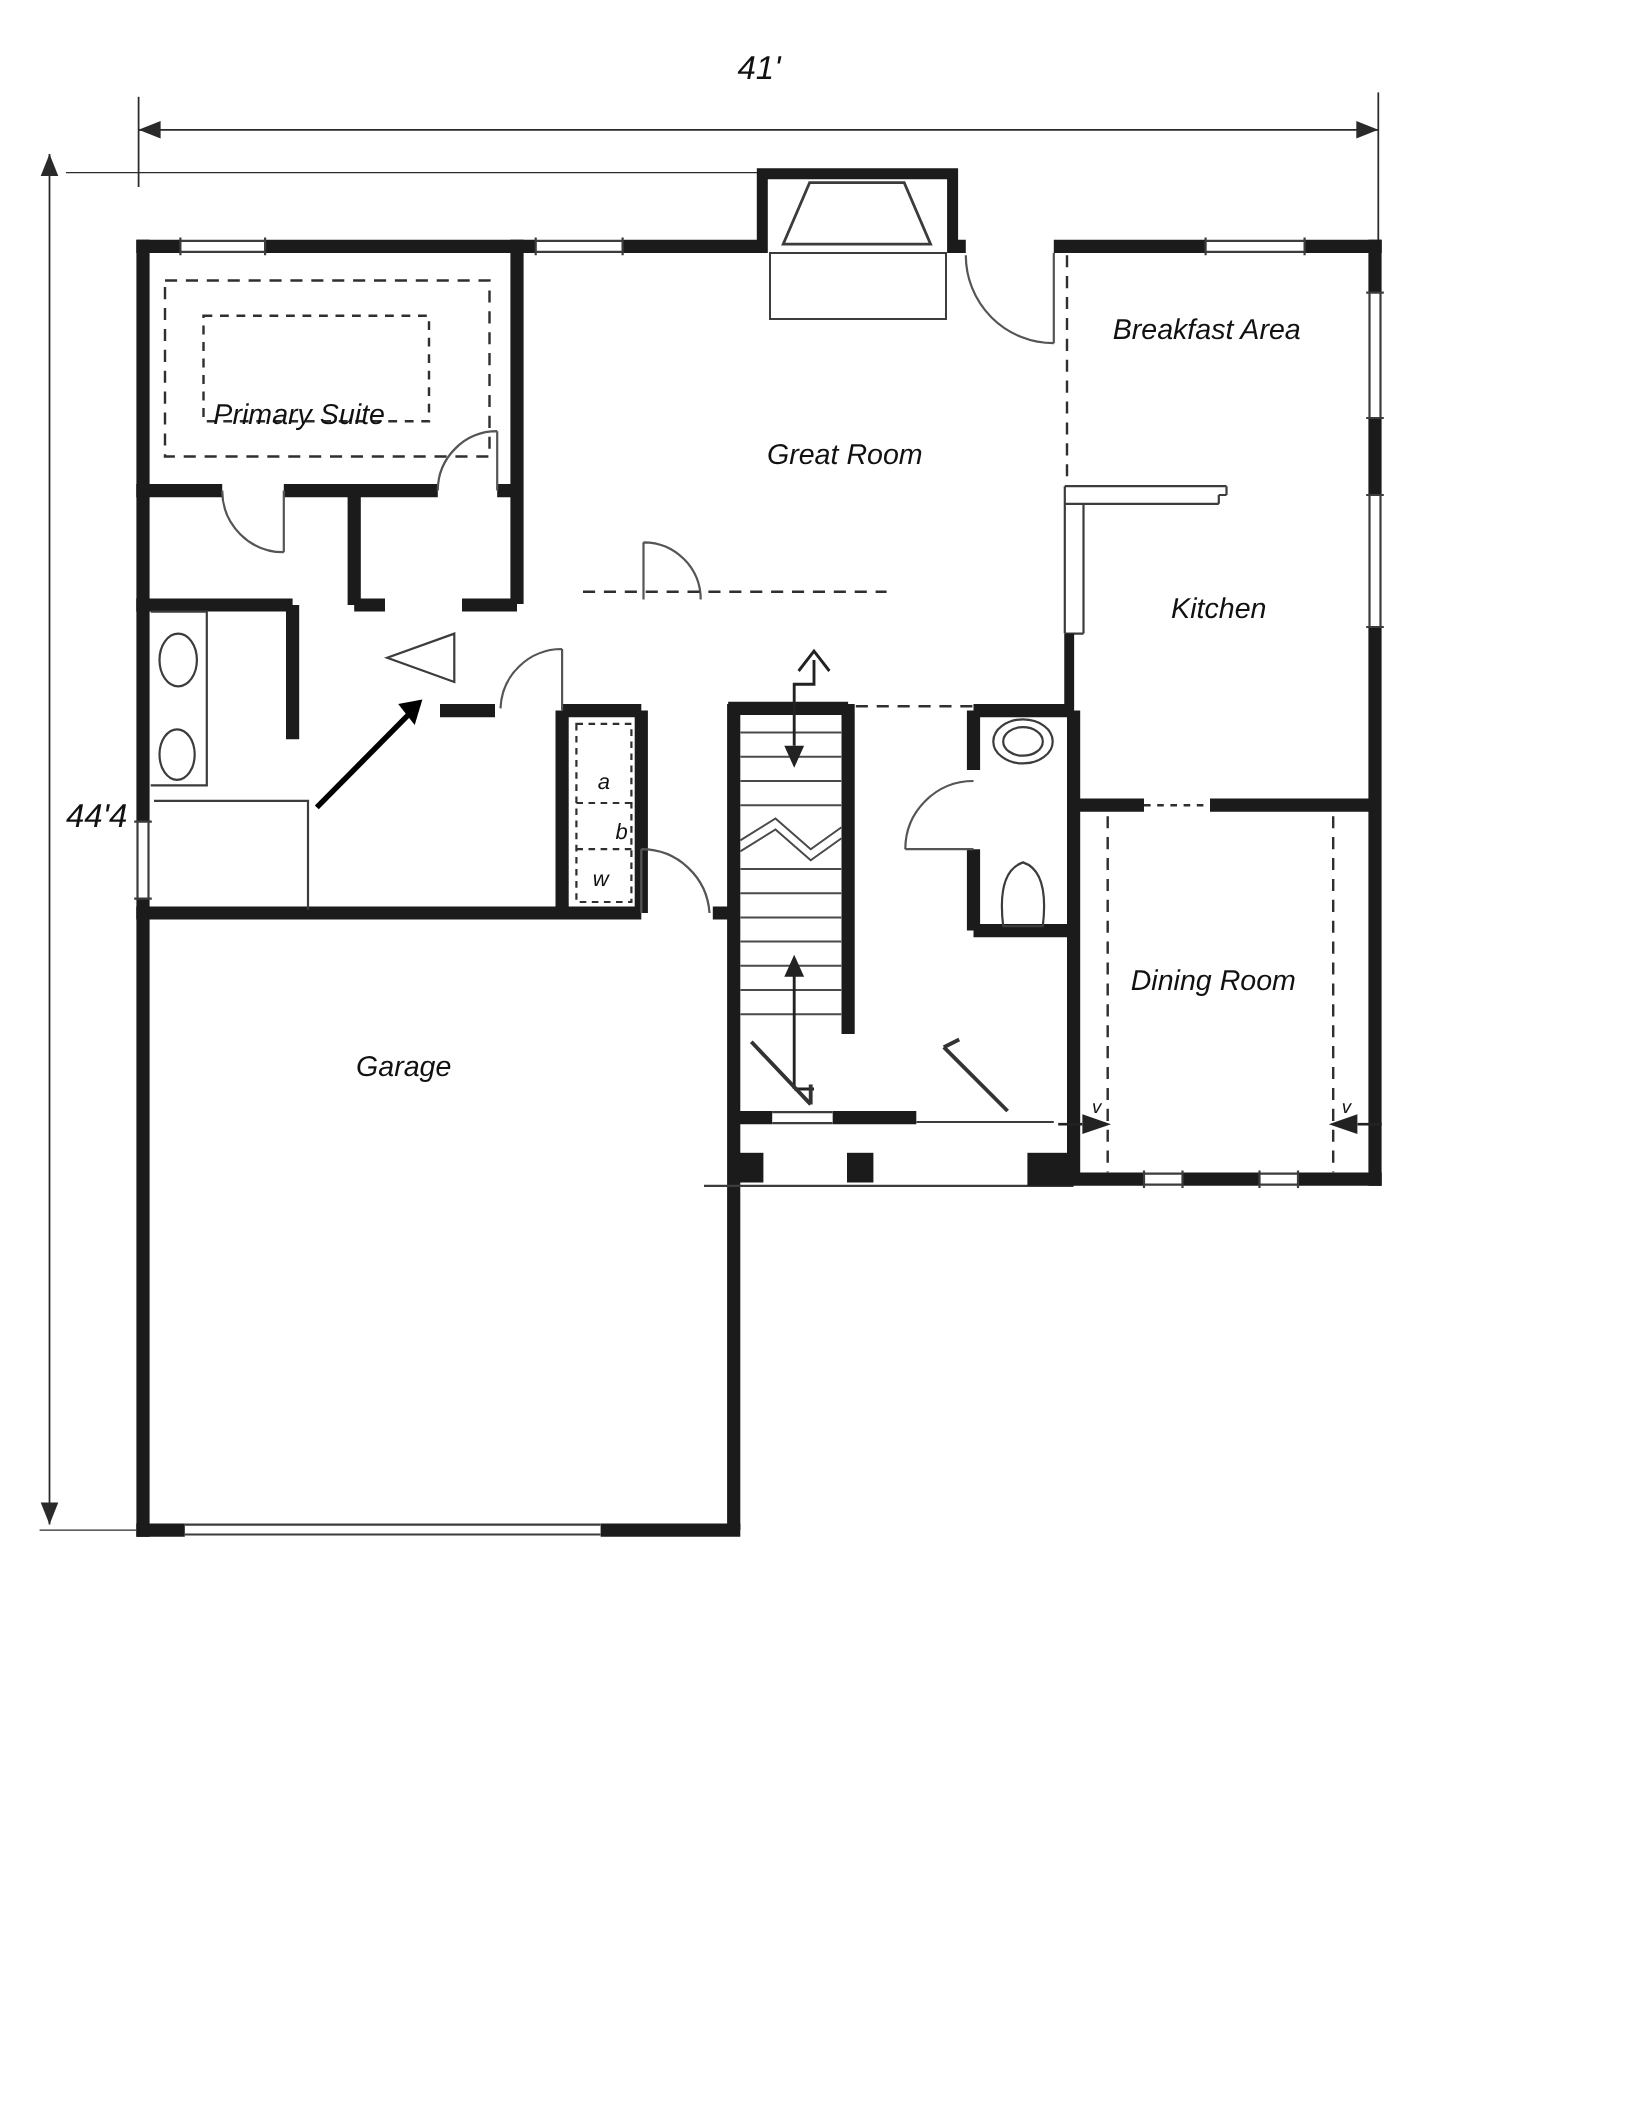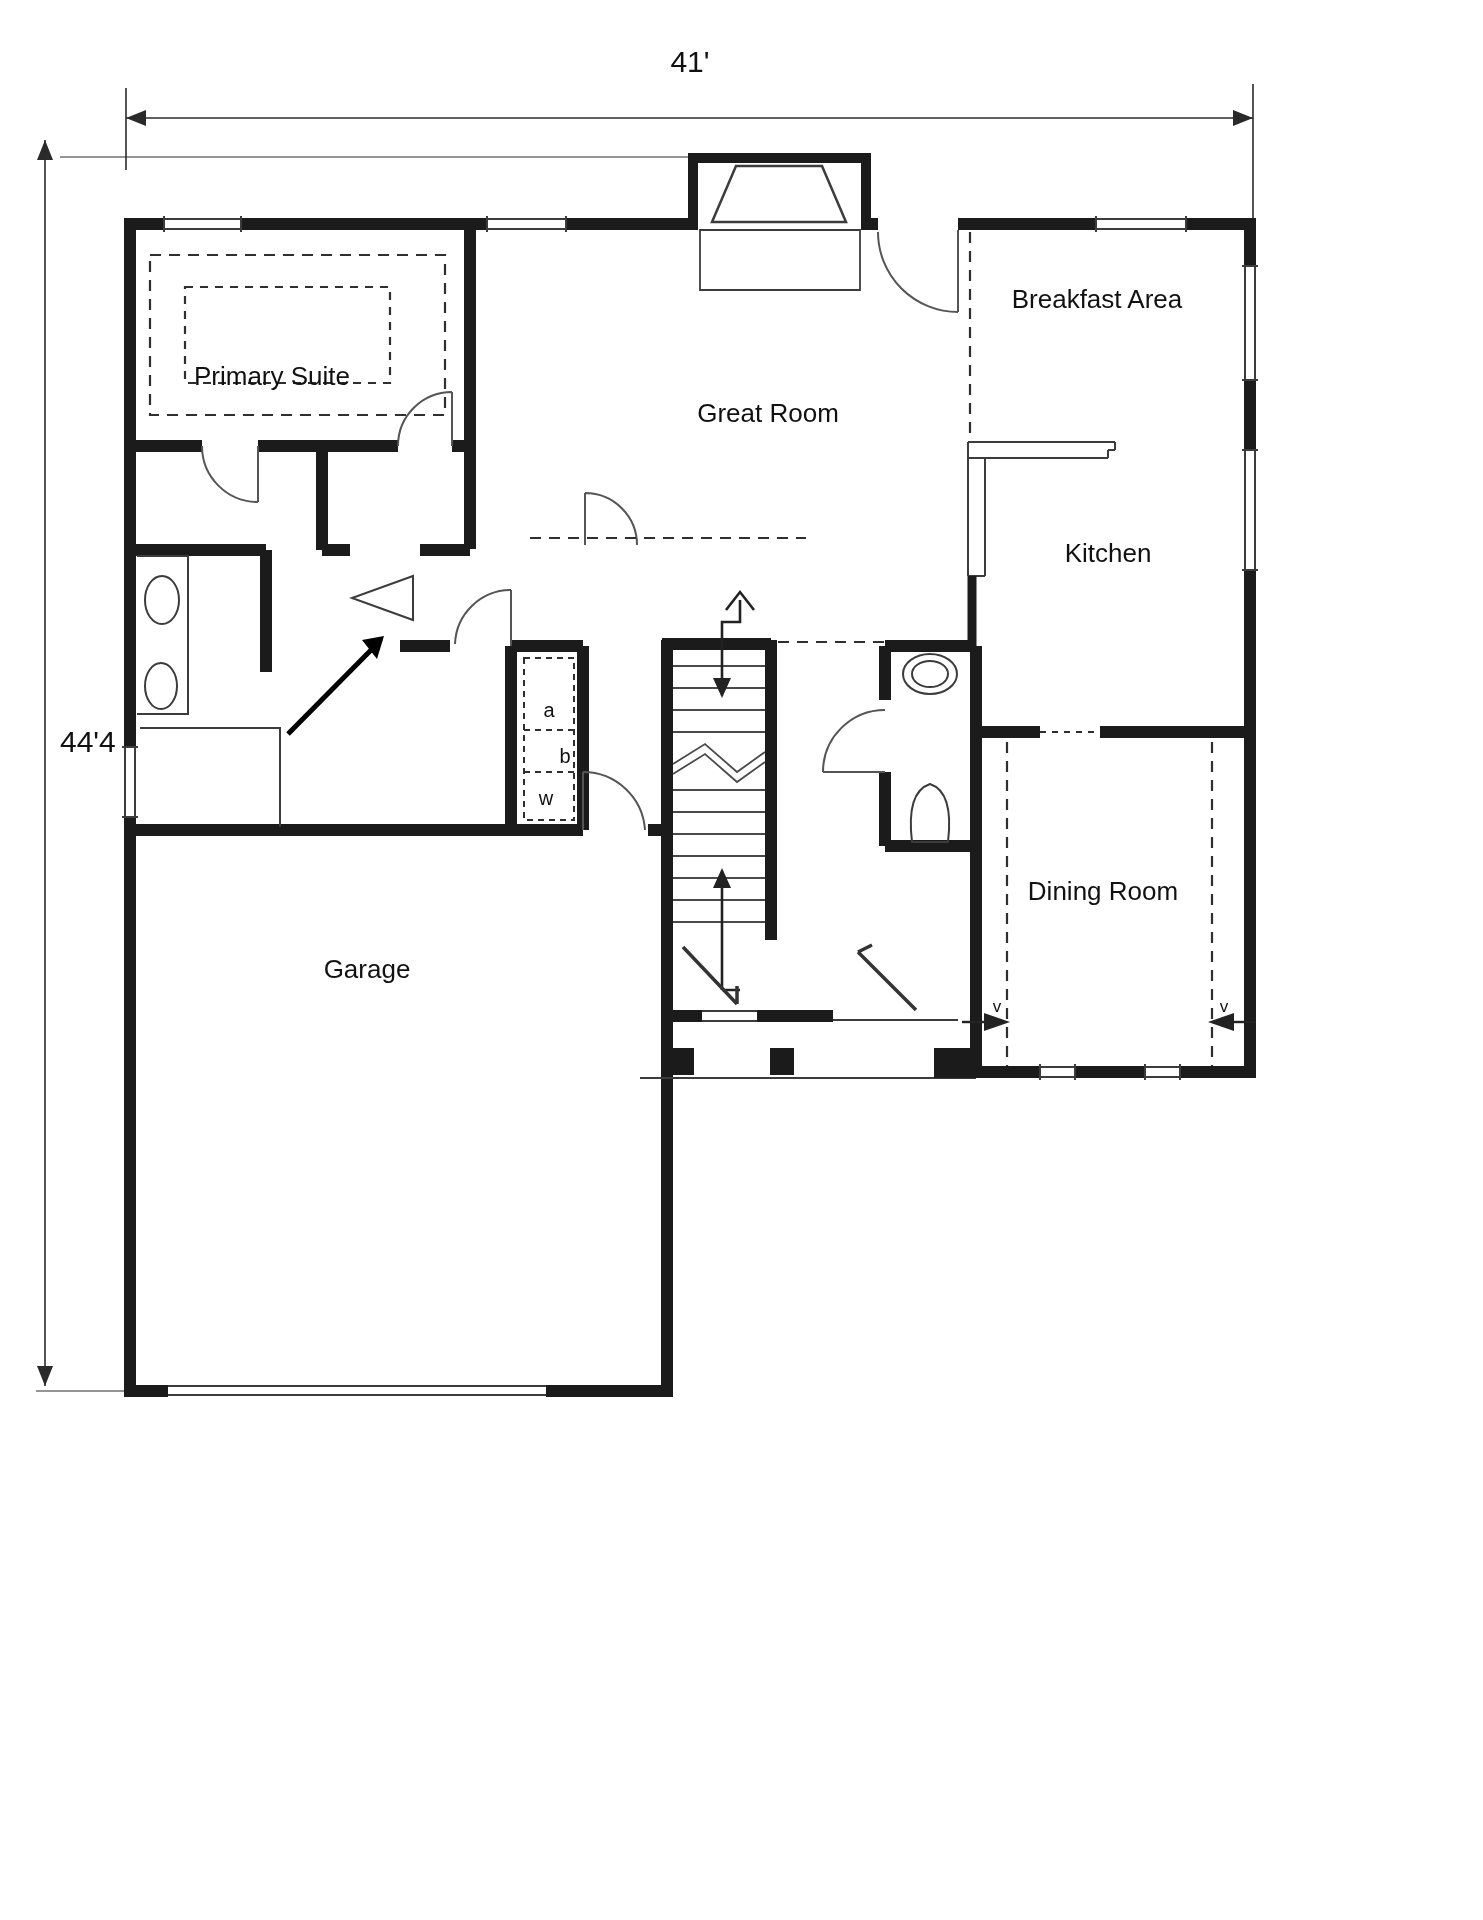--- a/index.html
+++ b/index.html
@@ -1,16 +1,16 @@
 <!DOCTYPE html>
 <html><head>
 <meta charset="utf-8">
 <style>
   html,body{margin:0;padding:0;background:#ffffff;}
-  .page{position:relative;width:1483px;height:1920px;background:#ffffff;overflow:hidden;}
+  .page{position:relative;width:1483px;height:1920px;background:#ffffff;overflow:hidden;font-style:italic;}
   svg{display:block;}
   text{font-family:"Liberation Sans","DejaVu Sans",sans-serif;fill:#111;}
   .room-label{font-size:26px;}
   .dim-label{font-size:30px;}
   .small-label{font-size:20px;}
   .tiny-label{font-size:17px;}
 </style>
 </head>
 <body>
 

